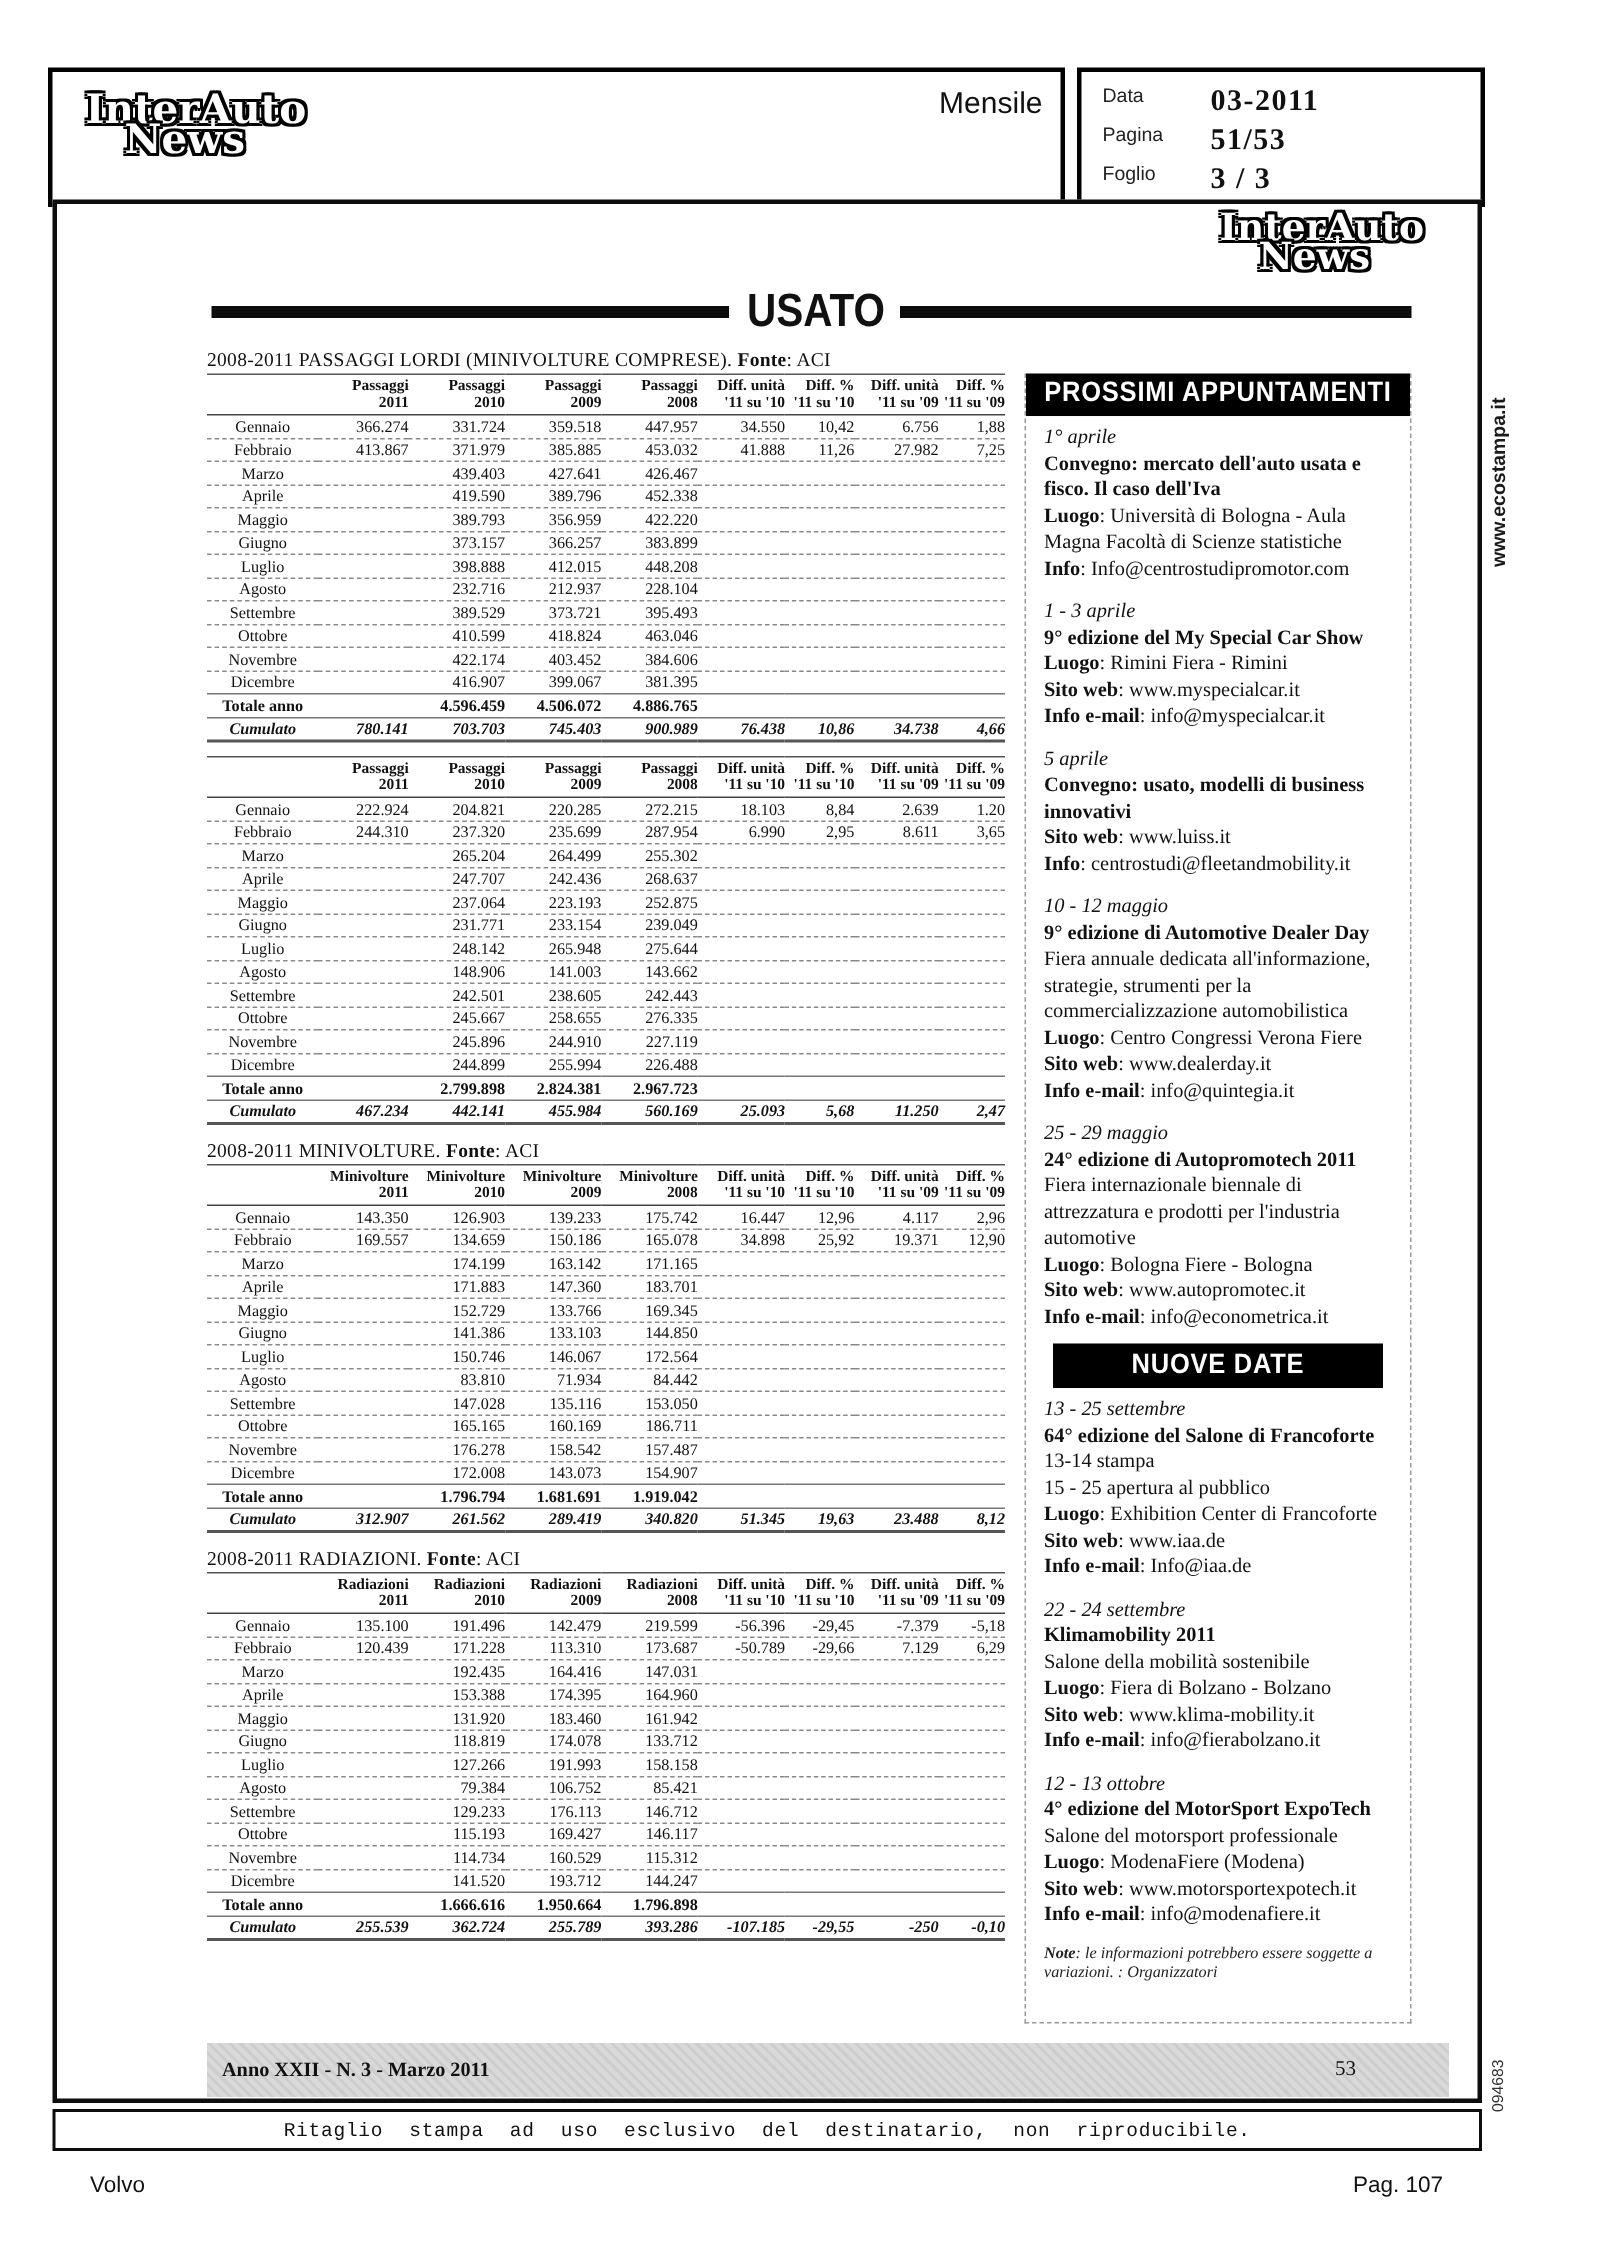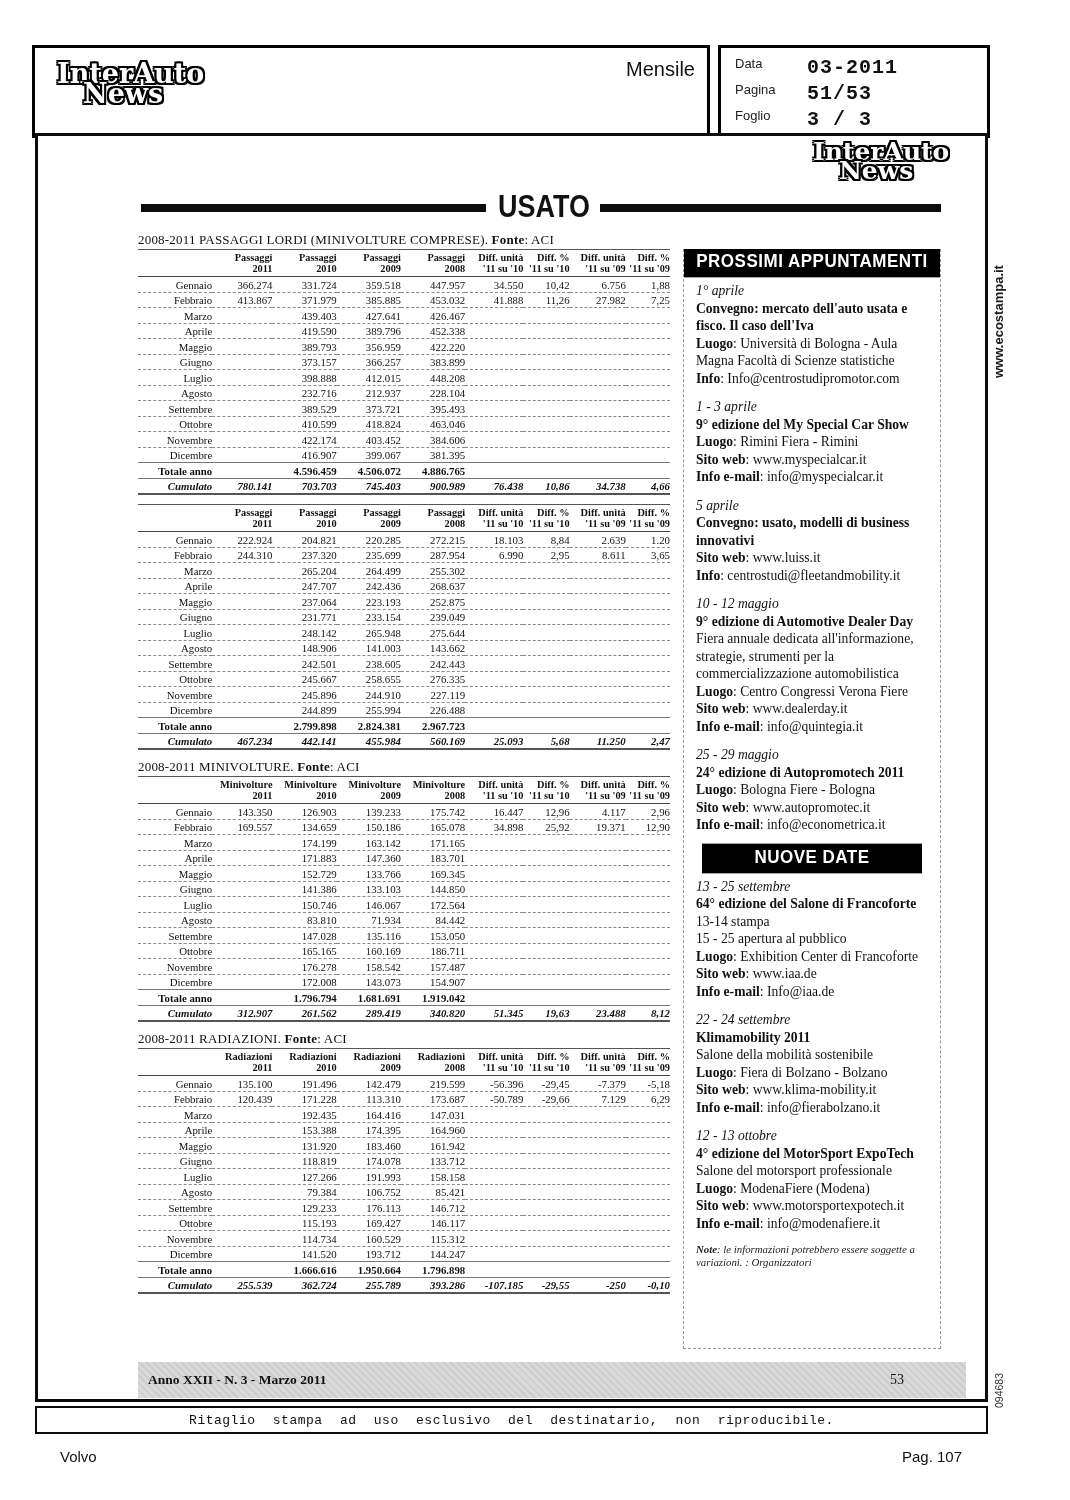--- a/index.html
+++ b/index.html
@@ -5,21 +5,21 @@
   * { margin:0; padding:0; box-sizing:border-box; }
   html,body { width:1070px; height:1500px; background:#fff; font-family:"Liberation Serif",serif; color:#111; position:relative; }
 
   
   .box { position:absolute; border:3px solid #000; background:#fff; }
   .top-left-box  { left:32px;  top:45px; width:678px; height:93px; }
   .top-right-box { left:718px; top:45px; width:272px; height:93px; padding:8px 14px; }
   .mensile { position:absolute; right:12px; top:10px; font-family:"Liberation Sans",sans-serif; font-size:20px; }
   .info-row { display:flex; align-items:flex-start; height:26px; }
   .info-label { width:72px; font-family:"Liberation Sans",sans-serif; font-size:13px; color:#222; }
-  .info-value { font-family:Liberation Mono, monospace; font-size:20px; font-weight:bold; letter-spacing:1px; }
+  .info-value { font-family:Liberation Serif, serif; font-size:20px; font-weight:bold; letter-spacing:1px; }
 
   
   .logo { position:absolute; left:22px; top:14px; }
   .logo-line { color:#fff; font-family:"DejaVu Serif",serif; font-weight:bold; font-size:27px; line-height:24px; letter-spacing:0px;
     text-shadow:-2px -2px 0 #000,2px -2px 0 #000,-2px 2px 0 #000,2px 2px 0 #000,-2px 0 0 #000,2px 0 0 #000,0 -2px 0 #000,0 2px 0 #000; }
   .logo-line2 { padding-left:26px; margin-top:-4px; }
   .logo-inner { position:absolute; left:775px; top:4px; }
   .logo-inner .logo-line { font-size:25px; line-height:23px; }
 
   
@@ -44,21 +44,21 @@
   .tables-col { position:absolute; left:100px; top:96px; width:532px; }
   .tbl { margin-bottom:9px; }
   .tbl-title { font-size:13px; margin-bottom:1px; letter-spacing:0.2px; }
   .tbl-title b { font-weight:bold; }
   table { border-collapse:collapse; width:532px; table-layout:fixed; }
   thead th { font-size:10.3px; line-height:11px; font-weight:bold; text-align:right; vertical-align:bottom;
     border-top:1px solid #555; border-bottom:1px solid #444; padding:2px 0 2px 0; }
   thead th:first-child { text-align:left; }
   tbody td { font-size:10.8px; line-height:12px; text-align:right; padding:1.5px 0 1px 0;
     border-bottom:1px dashed #8a8a8a; white-space:nowrap; }
-  tbody td:first-child { text-align:right; }
+  tbody td:first-child { text-align:center; }
   tr.totale td { font-weight:bold; border-top:1px solid #777; border-bottom:1px solid #777; }
   tr.cumulato td { font-weight:bold; font-style:italic; border-bottom:2px solid #555; }
 
   
   .sidebar { position:absolute; left:645px; top:113px; width:258px; height:1100px;
     border-left:1px dashed #999; border-right:1px dashed #999; border-bottom:1px dashed #999; overflow:hidden; background:#fff; }
   .banner { background:#000; color:#fff; font-family:"Liberation Sans",sans-serif; font-weight:bold;
     font-size:17px; text-align:center; padding:3px 0 4px 0; transform:scaleY(1.1); letter-spacing:0.5px; }
   .banner.nuove { width:86%; margin:6px auto 0 auto; }
   .events { padding:6px 11px 0 12px; }
@@ -893,20 +893,21 @@
           <div class="ev-date">10 - 12 maggio</div>
           <div class="ev-title">9° edizione di Automotive Dealer Day</div>
           <div class="ev-line">Fiera annuale dedicata all'informazione, strategie, strumenti per la commercializzazione automobilistica</div>
           <div class="ev-line"><b>Luogo</b>: Centro Congressi Verona Fiere</div>
           <div class="ev-line"><b>Sito web</b>: www.dealerday.it</div>
           <div class="ev-line"><b>Info e-mail</b>: info@quintegia.it</div>
         </div>
         <div class="event">
           <div class="ev-date">25 - 29 maggio</div>
           <div class="ev-title">24° edizione di Autopromotech 2011</div>
+          <div class="ev-line">Fiera internazionale biennale di attrezzatura e prodotti per l'industria automotive</div>
           <div class="ev-line"><b>Luogo</b>: Bologna Fiere - Bologna</div>
           <div class="ev-line"><b>Sito web</b>: www.autopromotec.it</div>
           <div class="ev-line"><b>Info e-mail</b>: info@econometrica.it</div>
         </div>
       </div>
       <div class="banner nuove">NUOVE DATE</div>
       <div class="events">
         <div class="event">
           <div class="ev-date">13 - 25 settembre</div>
           <div class="ev-title">64° edizione del Salone di Francoforte</div>

